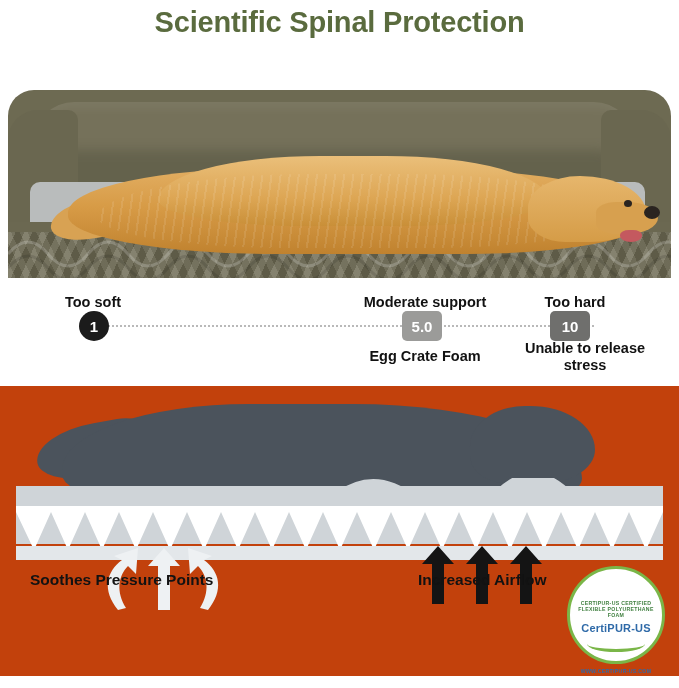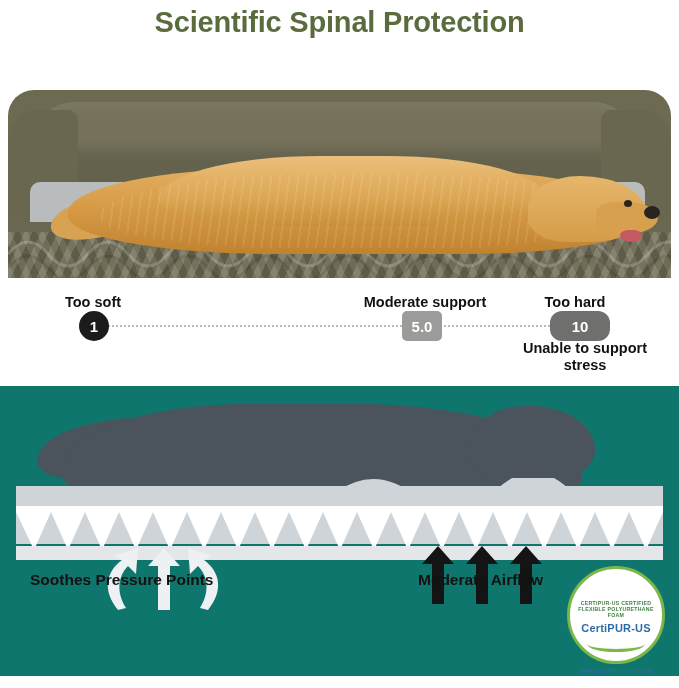--- a/index.html
+++ b/index.html
@@ -181,21 +181,21 @@
     top: 33px;
     width: 30px; height: 30px;
     color: #fff;
     font-size: 15px;
     font-weight: bold;
     display: flex; align-items: center; justify-content: center;
     border-radius: 4px;
   }
   .badge.round { border-radius: 50%; background: #1b1b1b; }
   .badge.grey  { background: #9b9b99; border-radius: 5px; width: 40px; }
-  .badge.dark  { background: #6f6f6d; border-radius: 12px; width: 60px; }
+  .badge.dark  { background: #6f6f6d; border-radius: 5px; width: 40px; }
 
   .badge-1 { left: 79px; }
   .badge-7 { left: 402px; }
   .badge-10{ left: 550px; }
 
   .scale-label {
     position: absolute;
     font-size: 14.5px;
     font-weight: bold;
     color: #121212;
@@ -214,21 +214,21 @@
     left: 0; top: 396px;
     width: 679px; height: 1px;
     background: #dcdcdc;
   }
 
   
   .foam {
     position: relative;
     width: 679px;
     height: 290px;
-    background: #0f766e;
+    background: #c2410c;
   }
   .foam-dog {
     position: absolute;
     left: 62px; top: 18px;
     width: 520px; height: 110px;
     background: #4b535c;
     border-radius: 45% 55% 35% 45% / 75% 85% 40% 45%;
   }
   .foam-dog-head {
     position: absolute;
@@ -350,22 +350,23 @@
     <div class="dog-eye"></div>
     <div class="dog-nose"></div>
   </div>
 </div>
 
 <div class="scale">
   <div class="scale-line"></div>
 
   <div class="scale-label lbl-toosoft">Too soft</div>
   <div class="scale-label lbl-moderate">Moderate support</div>
+  <div class="scale-label lbl-eggcrate">Egg Crate Foam</div>
   <div class="scale-label lbl-toohard">Too hard</div>
-  <div class="scale-label lbl-unable">Unable to support stress</div>
+  <div class="scale-label lbl-unable">Unable to release stress</div>
 
   <div class="badge round badge-1">1</div>
   <div class="badge grey  badge-7">5.0</div>
   <div class="badge dark  badge-10">10</div>
 </div>
 
 <div class="divider"></div>
 
 <div class="foam">
   <div class="foam-dog-tail"></div>
@@ -395,21 +396,21 @@
     <path d="M112,64 C128,44 124,26 108,14 L116,10 L92,2 L94,28 L102,20 C112,30 114,46 104,62 Z" fill="#eef1f3"></path>
   </svg>
 
   <svg style="position:absolute;left:418px;top:158px;width:130px;height:62px" viewBox="0 0 130 62">
     <path d="M14,60 L14,20 L4,20 L20,2 L36,20 L26,20 L26,60 Z" fill="#141414"></path>
     <path d="M58,60 L58,20 L48,20 L64,2 L80,20 L70,20 L70,60 Z" fill="#141414"></path>
     <path d="M102,60 L102,20 L92,20 L108,2 L124,20 L114,20 L114,60 Z" fill="#141414"></path>
   </svg>
 
   <div class="foam-cap-l">Soothes Pressure Points</div>
-  <div class="foam-cap-r">Moderate Airflow</div>
+  <div class="foam-cap-r">Increased Airflow</div>
 
   <div class="certi">
     <div class="certi-inner">
       <div class="certi-arc-top">CERTIPUR-US CERTIFIED FLEXIBLE POLYURETHANE FOAM</div>
       <div class="certi-main">CertiPUR-US</div>
       <div class="certi-swoosh"></div>
       <div class="certi-arc-bottom">WWW.CERTIPUR-US.COM</div>
     </div>
   </div>
 </div>

